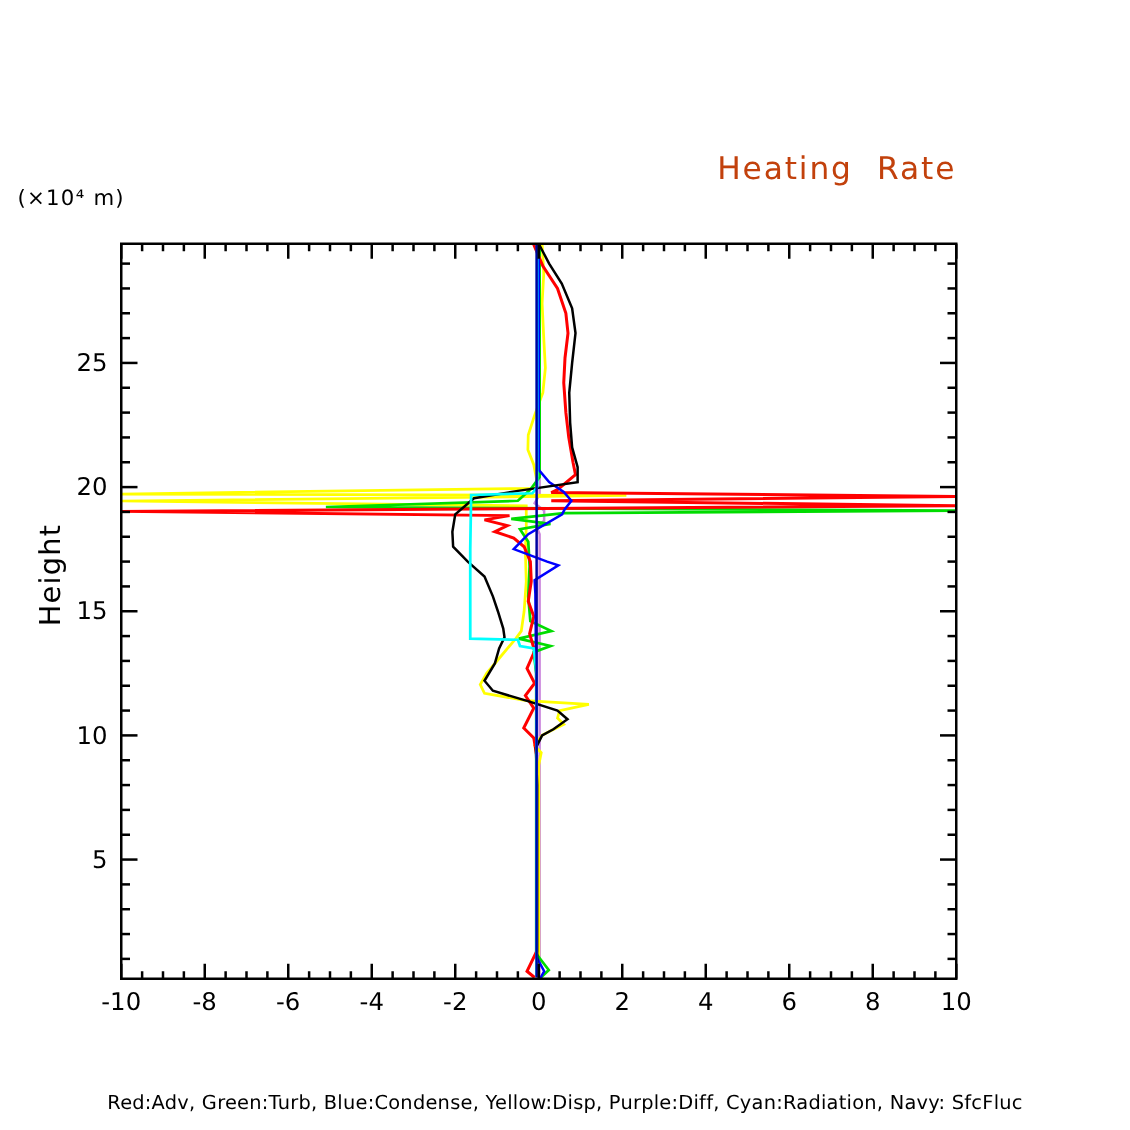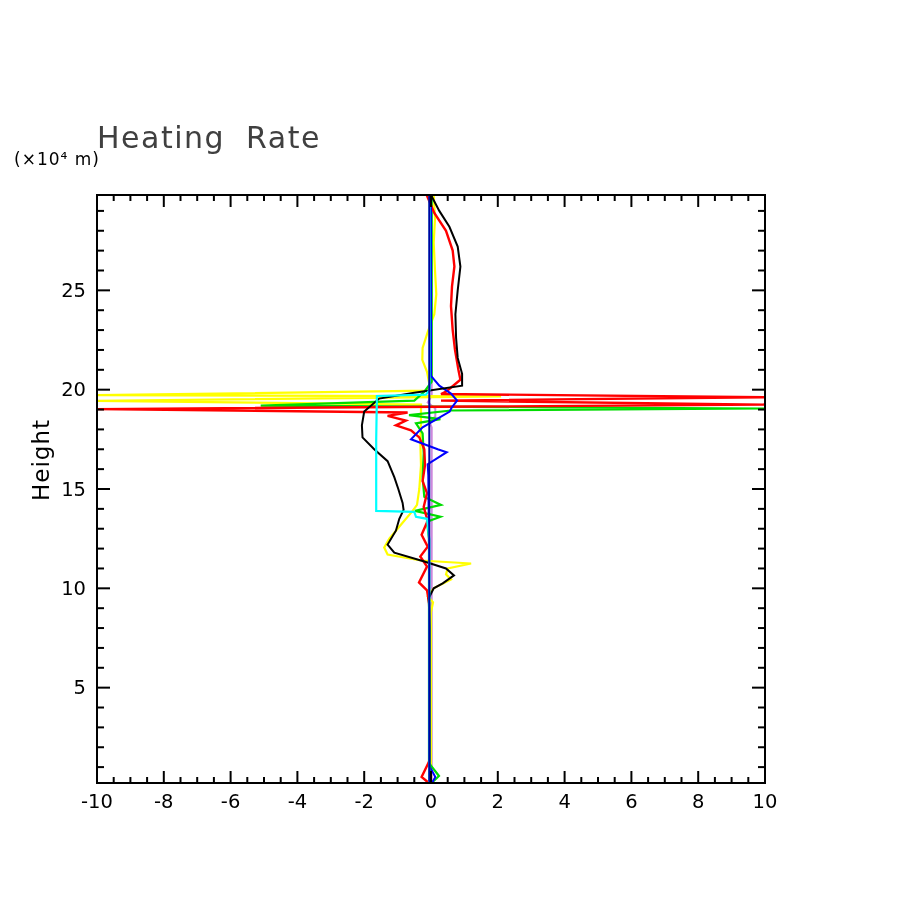--- a/index.html
+++ b/index.html
@@ -1,20 +1,20 @@
 <!DOCTYPE html>
 <html><head>
 <meta charset="utf-8">
 <style>
   html,body{margin:0;padding:0;background:#ffffff;}
   #page{position:relative;width:904px;height:904px;background:#ffffff;overflow:hidden;
         font-family:"DejaVu Sans",sans-serif;color:#000;}
   #chart-svg{position:absolute;left:0;top:0;}
-  .title{position:absolute;left:97px;top:120px;width:668px;text-align:left;
-         font-size:30px;letter-spacing:1.5px;word-spacing:10px;color:#404040;}
+  .title{position:absolute;left:97px;top:120px;width:668px;text-align:right;
+         font-size:25px;letter-spacing:1.5px;word-spacing:10px;color:#c2410c;}
   .y-unit{position:absolute;left:14px;top:149px;font-size:17px;letter-spacing:1px;text-align:center;}
   .y-axis-label{position:absolute;left:-37px;top:445px;width:160px;height:30px;
                 text-align:center;font-size:23px;letter-spacing:1px;
                 transform:rotate(-90deg);}
   .x-unit{position:absolute;left:530px;top:815px;width:260px;text-align:right;
           font-size:17px;letter-spacing:0.5px;}
   .legend{position:absolute;left:0;top:873px;width:904px;text-align:center;
           font-size:15.5px;letter-spacing:0.2px;white-space:nowrap;}
 </style>
 </head>
@@ -195,13 +195,14 @@
         <text x="86" y="694.1486486486486" text-anchor="end">5</text>
         <text x="86" y="594.8243243243243" text-anchor="end">10</text>
         <text x="86" y="495.5" text-anchor="end">15</text>
         <text x="86" y="396.1756756756757" text-anchor="end">20</text>
         <text x="86" y="296.85135135135135" text-anchor="end">25</text>
       </g>
     </svg>
   <div class="title">Heating Rate</div>
   <div class="y-unit">(×10⁴ m)</div>
   <div class="y-axis-label">Height</div>
+  <div class="legend">Red:Adv, Green:Turb, Blue:Condense, Yellow:Disp, Purple:Diff, Cyan:Radiation, Navy: SfcFluc</div>
 </div>
 
 </body></html>

